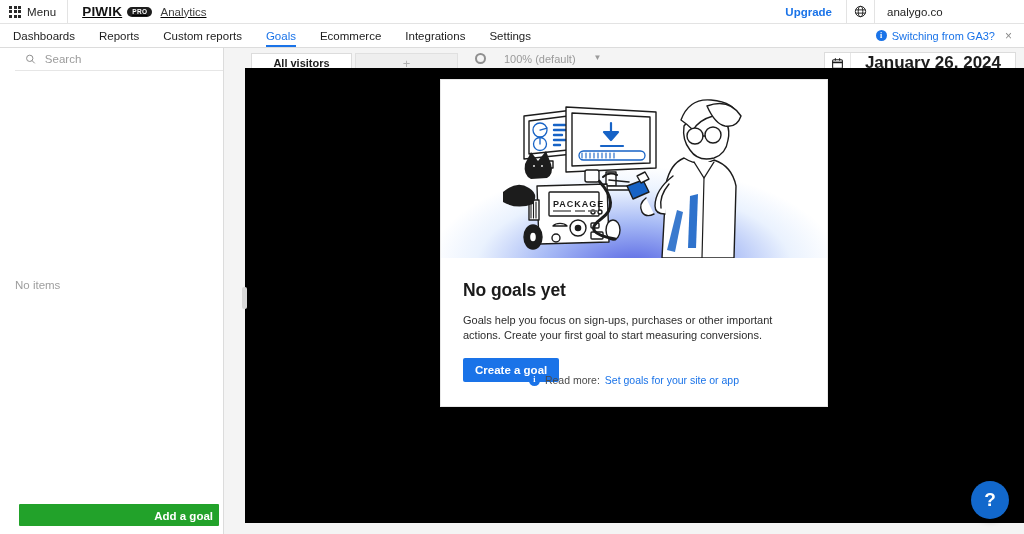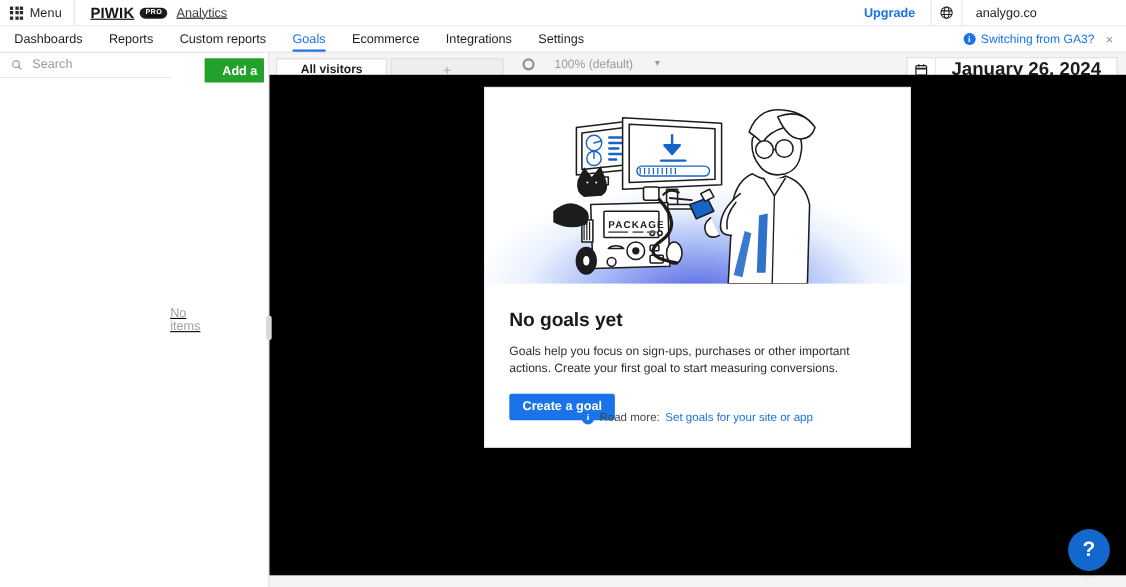--- a/index.html
+++ b/index.html
@@ -73,35 +73,35 @@
   .info-dot {
     width: 11px; height: 11px; border-radius: 50%; background: #1a73e8; color: #fff;
     font-size: 8px; font-weight: 700; display: flex; align-items: center;
     justify-content: center; font-family: "Liberation Serif", serif; line-height: 1;
   }
   .ga3-text { font-size: 11px; color: #1a73e8; }
   .close-x { font-size: 12px; color: #8a8a8a; cursor: pointer; padding: 0 4px; line-height: 1; }
 
   
   .sidebar {
-    position: absolute; top: 48px; left: 0; width: 245px; height: 486px;
+    position: absolute; top: 48px; left: 0; width: 224px; height: 486px;
     background: #ffffff; border-right: 1px solid #dcdcdc;
-    display: flex; flex-direction: row;
+    display: flex; flex-direction: column; padding-left: 15px;
   }
   .search-row {
     height: 23px; display: flex; align-items: center; gap: 7px;
     padding: 0 10px; border-bottom: 1px solid #e6e6e6;
   }
   .search-input {
     border: none; outline: none; font-size: 11.5px; color: #1d1d1d;
     background: transparent; width: 100%; font-family: "Liberation Sans", sans-serif;
   }
   .search-input::placeholder { color: #9b9b9b; }
   .sidebar-body {
-    flex: 1; display: flex; align-items: center; justify-content: center; text-decoration: underline;
+    flex: 1; display: flex; align-items: center; 
   }
   .no-items { font-size: 11.5px; color: #9e9e9e; }
   .sidebar-footer { padding: 5px 4px 8px 4px; }
   .add-goal-btn {
     display: block; width: 100%; height: 22px; line-height: 22px; text-align: right;
     background: #22a22a; color: #ffffff; font-size: 11.5px; font-weight: 700;
     border: none; cursor: pointer; border-radius: 1px;
     font-family: "Liberation Sans", sans-serif;
   }
   .resize-handle {

